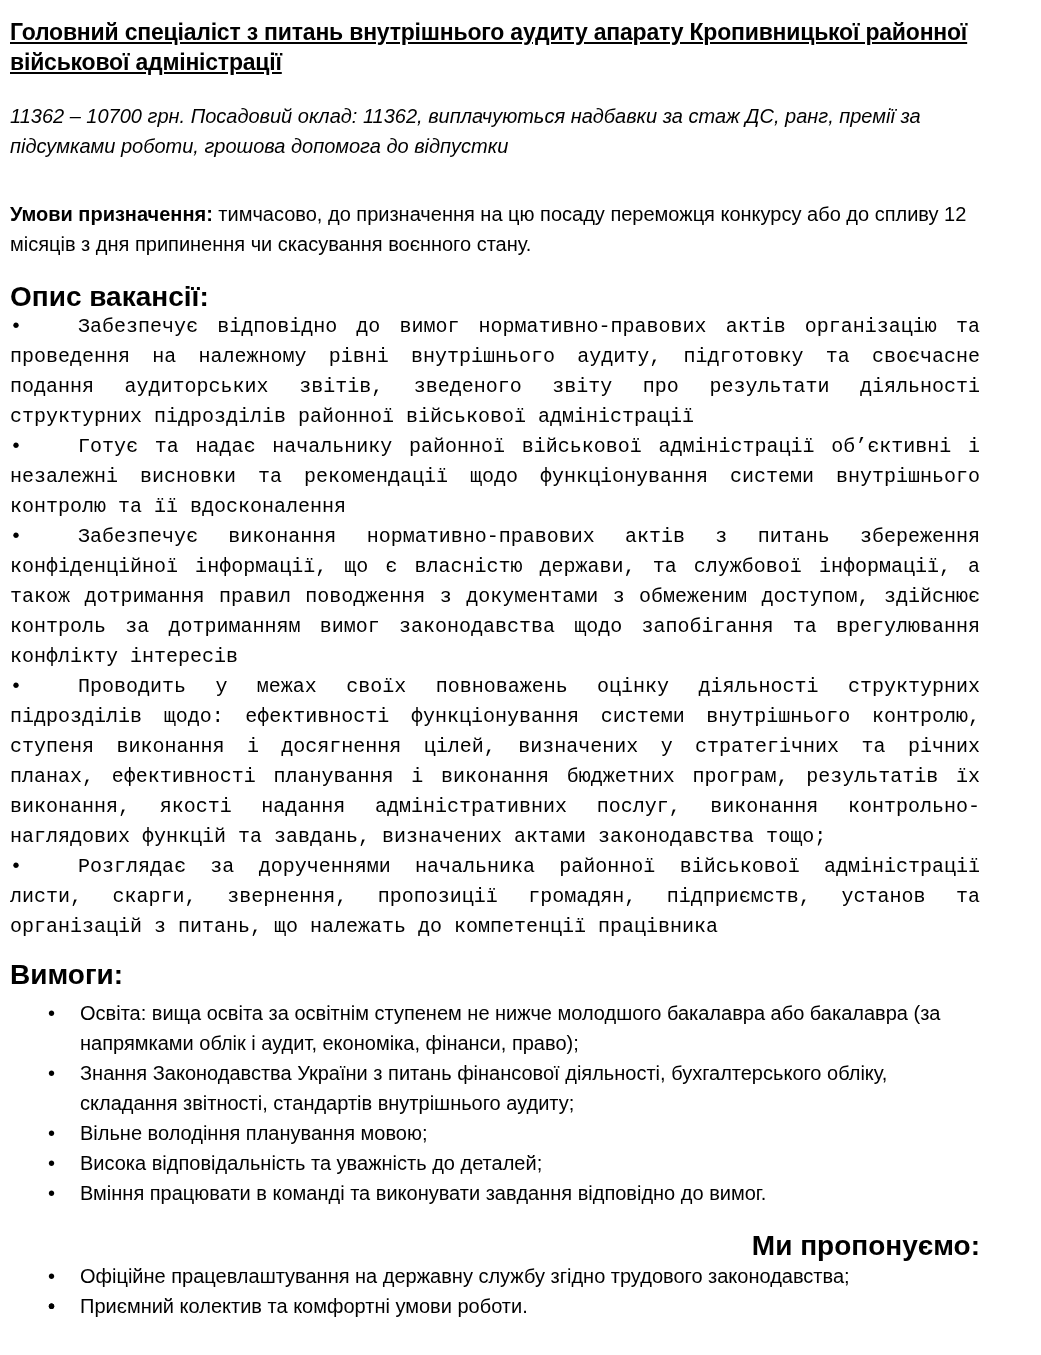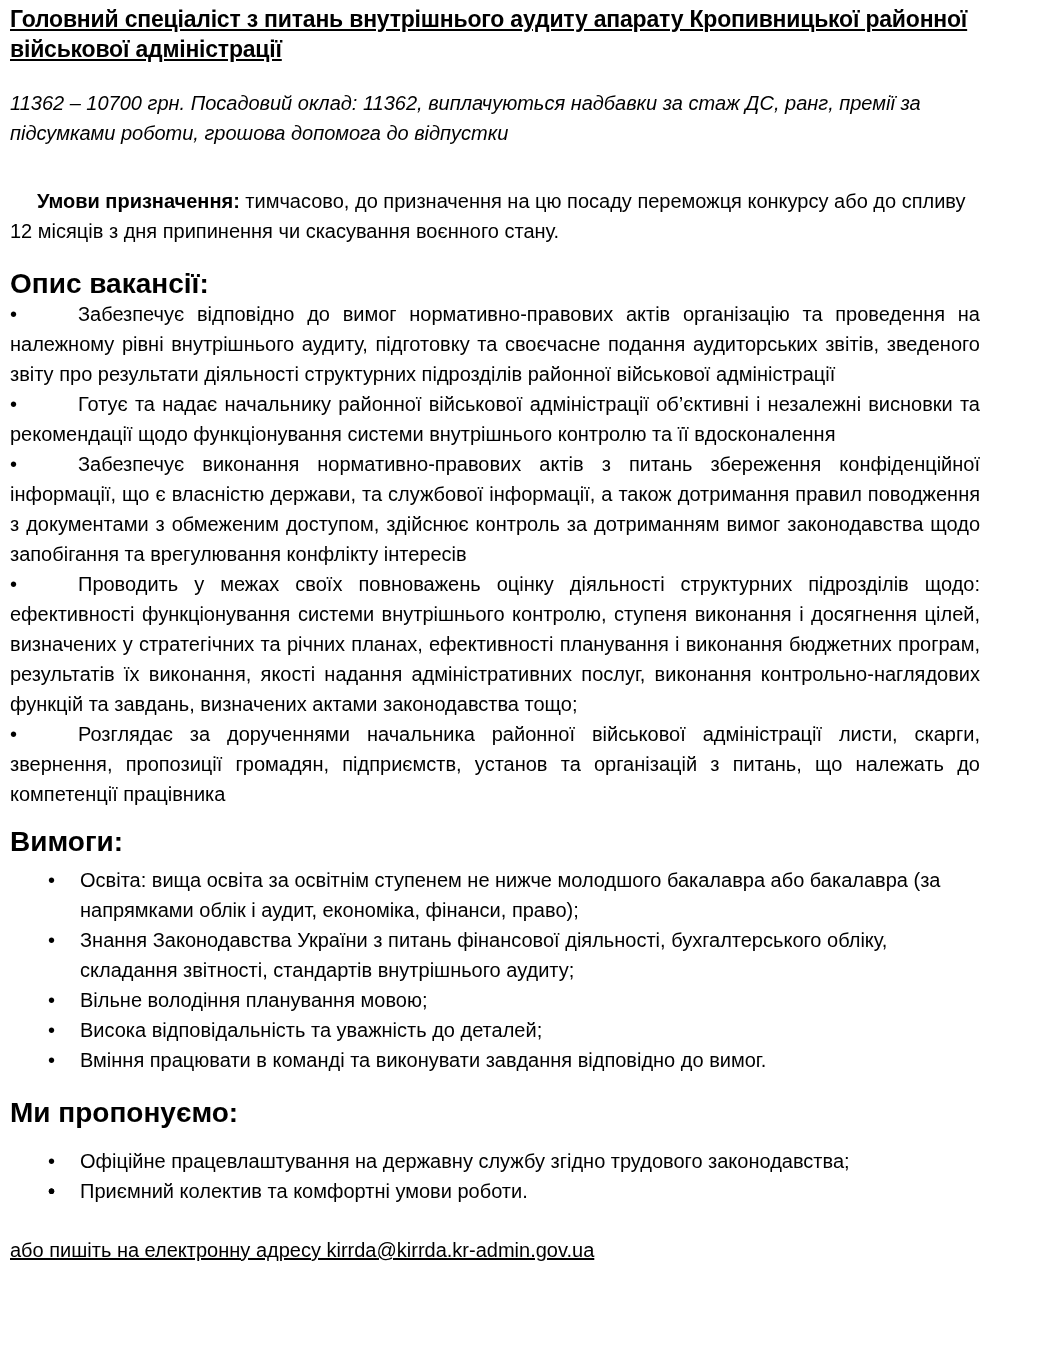--- a/index.html
+++ b/index.html
@@ -11,21 +11,21 @@
     width: 1041px;
     height: 1355px;
     overflow: hidden;
     font-family: "Liberation Sans", "DejaVu Sans", sans-serif;
     color: #000000;
   }
   .page {
     box-sizing: border-box;
     width: 992px;
     height: 1355px;
-    padding: 4px 12px 0 10px;
+    padding: 17px 12px 0 10px;
     background: #ffffff;
   }
   .title {
     font-size: 23px;
     line-height: 30px;
     font-weight: bold;
     text-decoration: underline;
     margin: 0 0 24px 0;
     letter-spacing: -0.2px;
   }
@@ -35,35 +35,35 @@
     font-style: italic;
     margin: 0 0 38px 0;
   }
   .terms {
     font-size: 20px;
     line-height: 30px;
     margin: 0 0 23px 0;
   }
   .terms .label {
     font-weight: bold;
-    margin-left: 27px;
   }
   .section-heading {
     font-size: 28px;
     line-height: 30px;
     font-weight: bold;
     margin: 0;
   }
   .desc-list {
     margin: 0 0 18px 0;
   }
   .desc-item {
     font-size: 20px;
     line-height: 30px;
     text-align: justify;
+    font-family: Liberation Mono, monospace;
   }
   .desc-item .bullet {
     display: inline-block;
     width: 68px;
     text-align: left;
   }
   .indent-list {
     margin: 0;
   }
   .indent-list.req {
@@ -80,21 +80,22 @@
   }
   .indent-item .bullet {
     position: absolute;
     left: 38px;
     top: 0;
   }
   .heading-req {
     margin-bottom: 8px;
   }
   .heading-offer {
-    margin-bottom: 18px;
+    margin-bottom: 0;
+    text-align: right;
   }
   .contact {
     margin-top: 29px;
     font-size: 20px;
     line-height: 30px;
   }
   .contact-line {
     text-decoration: underline;
   }
 </style>

